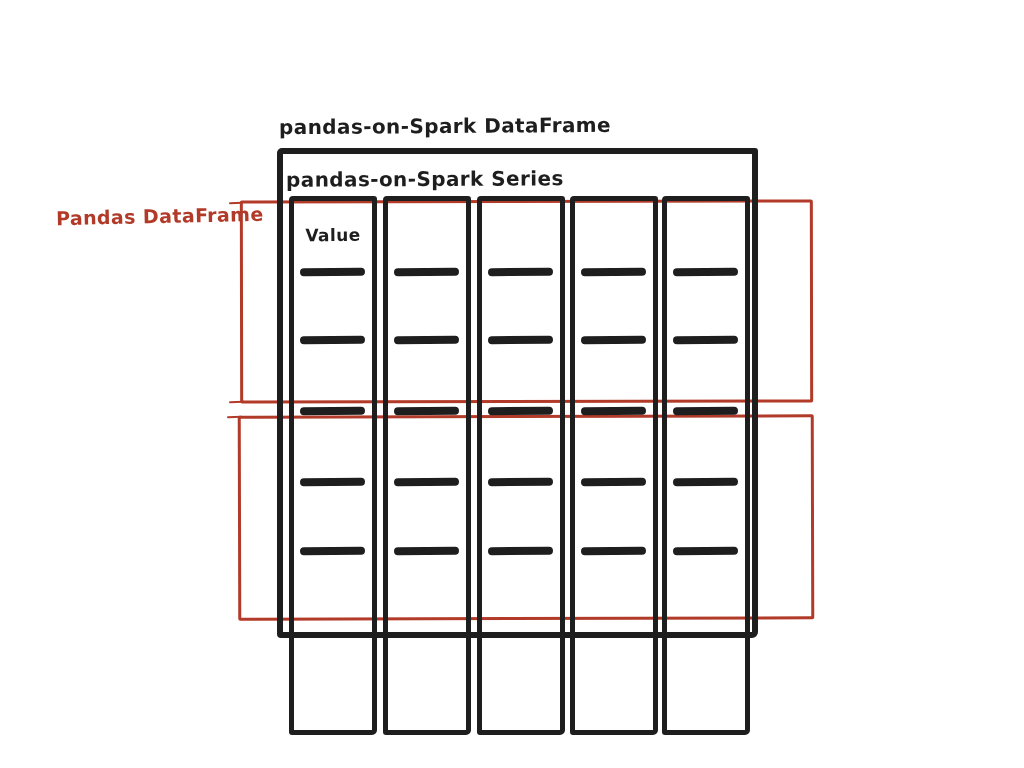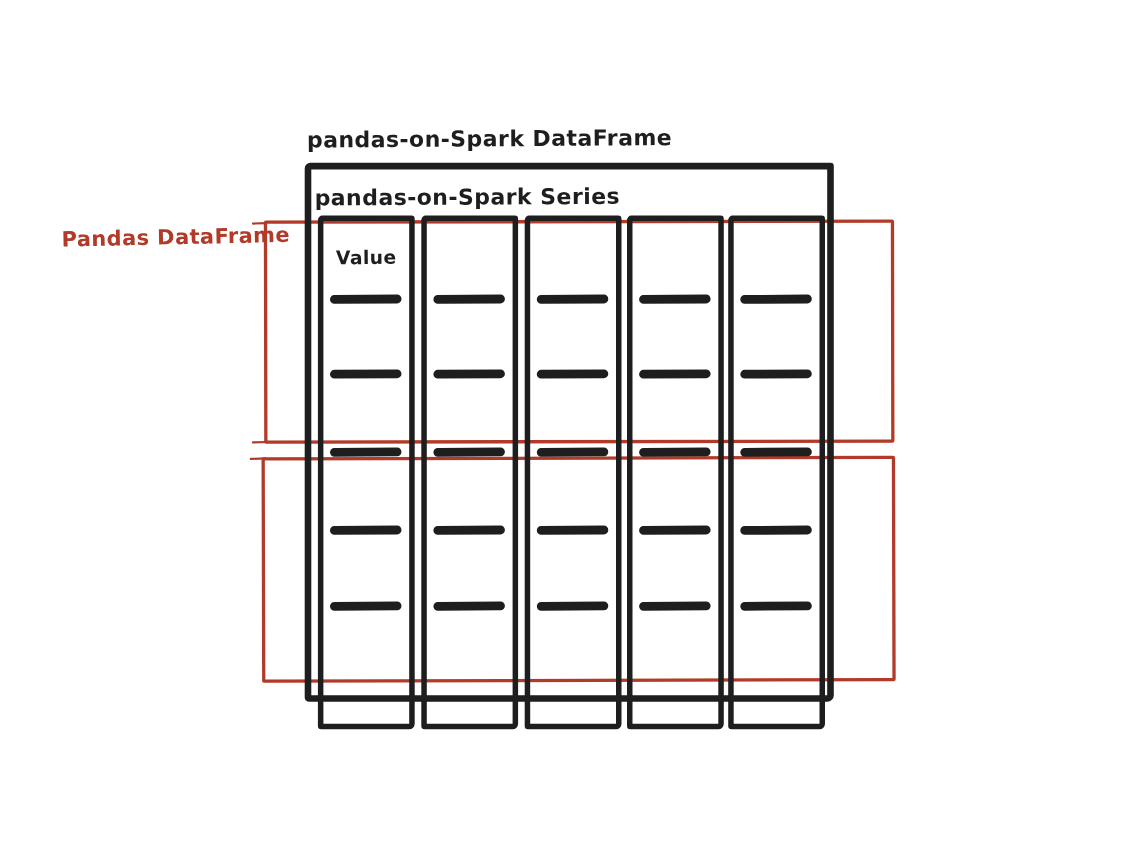--- a/index.html
+++ b/index.html
@@ -27,21 +27,21 @@
   }
   
   .outer-box{
     position:absolute;left:277px;top:148px;width:481px;height:490px;
     border:6px solid var(--ink);
     border-radius:5px 3px 6px 4px;
     z-index:2;
   }
   .cols{position:absolute;left:0;top:0;width:100%;height:100%;z-index:2;}
   .col{
-    position:absolute;top:196px;width:88px;height:467px;
+    position:absolute;top:196px;width:88px;height:539px;
     border:5px solid var(--ink);
     border-radius:4px 3px 5px 3px;
     background:transparent;
   }
   .col .value{
     position:absolute;left:0;right:0;top:24px;text-align:center;
     font-size:17px;font-weight:bold;letter-spacing:0.4px;color:var(--ink);
     transform:rotate(-0.6deg);
   }
   .dash{

